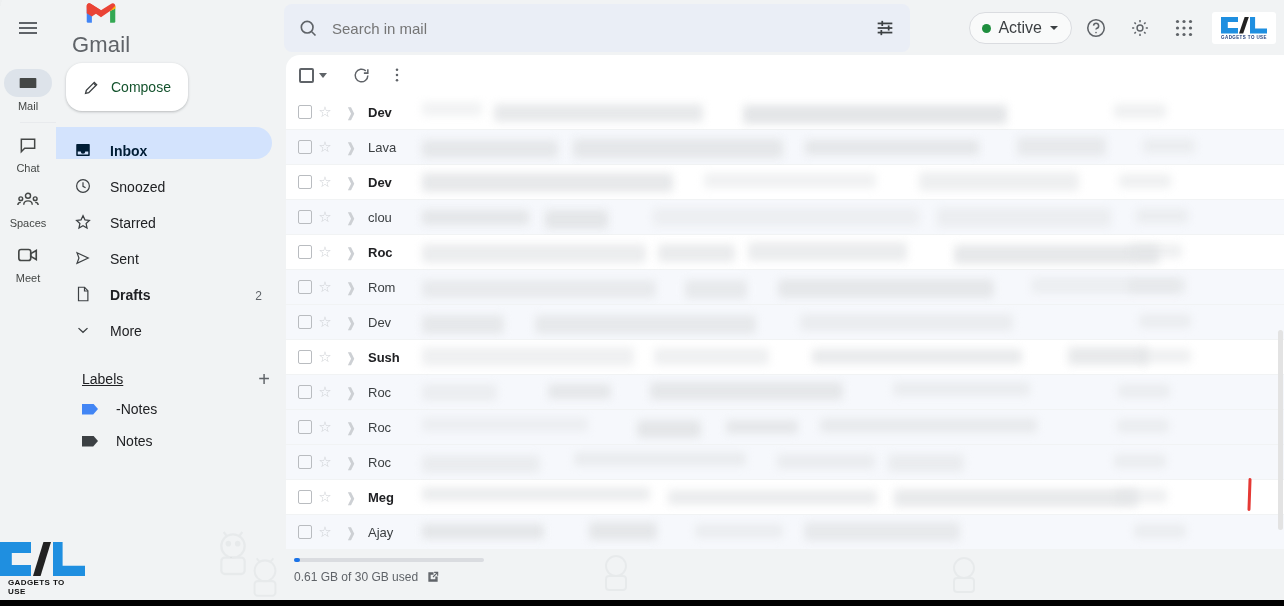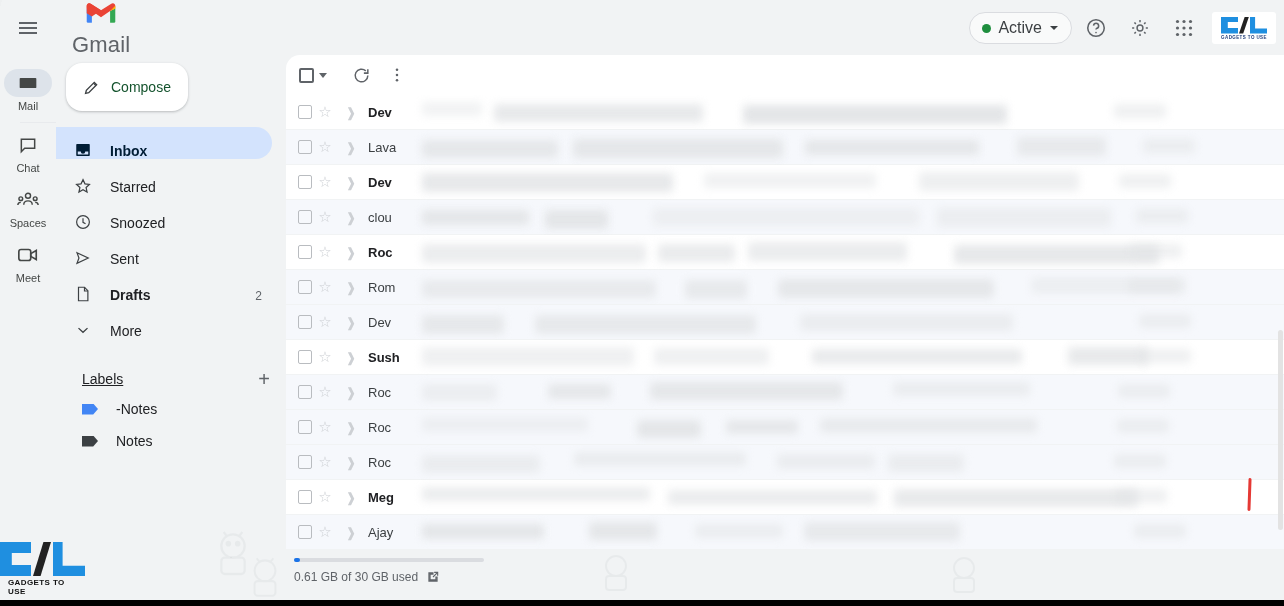--- a/index.html
+++ b/index.html
@@ -283,20 +283,35 @@
         <path d="M4 36V12l22 15L48 12v24a2 2 0 0 1-2 2h-6V20l-14 9.5L12 20v18H6a2 2 0 0 1-2-2z" fill="#fff"></path>
         <path d="M4 36V16l8 4v18H6a2 2 0 0 1-2-2z" fill="#4285f4"></path>
         <path d="M40 38V20l8-4v20a2 2 0 0 1-2 2z" fill="#34a853"></path>
         <path d="M4 16l8 4 14 9.5L40 20l8-4v-4a4 4 0 0 0-6.2-3.3L26 19 10.2 8.7A4 4 0 0 0 4 12z" fill="#ea4335"></path>
         <path d="M4 12a4 4 0 0 1 6.2-3.3L26 19l-14 9.5-8-5z" fill="#ea4335"></path>
         <path d="M48 12v4l-8 4-14 9.5L40 20z" fill="#fbbc04"></path>
       </svg>
       <span class="brand-text">Gmail</span>
     </div>
 
+    <div class="searchwrap">
+      <svg width="20" height="20" viewBox="0 0 24 24" fill="none" stroke="#5f6368" stroke-width="2">
+        <circle cx="11" cy="11" r="7"></circle>
+          <line x1="16.5" y1="16.5" x2="21" y2="21"></line>
+      </svg>
+      <input class="search-input-fake" placeholder="Search in mail" style="">
+      <svg width="22" height="22" viewBox="0 0 24 24" fill="none" stroke="#3c4043" stroke-width="1.9">
+        <line x1="4" y1="7" x2="20" y2="7"></line>
+          <line x1="4" y1="12" x2="20" y2="12"></line>
+          <line x1="4" y1="17" x2="20" y2="17"></line>
+        <line x1="9" y1="4.2" x2="9" y2="9.8"></line>
+          <line x1="16" y1="9.2" x2="16" y2="14.8"></line>
+          <line x1="8" y1="14.2" x2="8" y2="19.8"></line>
+      </svg>
+    </div>
 
     <div class="topright">
       <div class="active-pill">
         <span class="dot-green"></span>
         <span>Active</span>
         <svg width="10" height="10" viewBox="0 0 10 10">
             <path d="M1 3l4 4 4-4z" fill="#3c4043"></path>
           </svg>
       </div>
       <div class="icon-btn">
@@ -391,32 +406,32 @@
       <div class="navrow sel">
         <svg width="18" height="18" viewBox="0 0 24 24" fill="#001d35">
             <path d="M4 4h16a1 1 0 0 1 1 1v14a1 1 0 0 1-1 1H4a1 1 0 0 1-1-1V5a1 1 0 0 1 1-1zm1 10v4h14v-4h-4a3 3 0 0 1-6 0z"></path>
           </svg>
         <span class="n-label">Inbox</span>
         <span class="n-count"></span>
       </div>
 
       <div class="navrow">
         <svg width="18" height="18" viewBox="0 0 24 24" fill="none" stroke="#3c4043" stroke-width="1.6">
-            <path d="M12 3.5l2.6 5.6 6 .7-4.5 4.2 1.3 6-5.4-3-5.4 3 1.3-6L3.4 9.8l6-.7z"></path>
-          </svg>
-        <span class="n-label">Starred</span>
+            <circle cx="12" cy="12" r="8.5"></circle>
+            <path d="M12 7v5.4l3.4 2"></path>
+          </svg>
+        <span class="n-label">Snoozed</span>
         <span class="n-count"></span>
       </div>
 
       <div class="navrow">
         <svg width="18" height="18" viewBox="0 0 24 24" fill="none" stroke="#3c4043" stroke-width="1.6">
-            <circle cx="12" cy="12" r="8.5"></circle>
-            <path d="M12 7v5.4l3.4 2"></path>
-          </svg>
-        <span class="n-label">Snoozed</span>
+            <path d="M12 3.5l2.6 5.6 6 .7-4.5 4.2 1.3 6-5.4-3-5.4 3 1.3-6L3.4 9.8l6-.7z"></path>
+          </svg>
+        <span class="n-label">Starred</span>
         <span class="n-count"></span>
       </div>
 
       <div class="navrow">
         <svg width="18" height="18" viewBox="0 0 24 24" fill="none" stroke="#3c4043" stroke-width="1.6">
             <path d="M4 5l15 7-15 7 2.6-7z"></path>
           </svg>
         <span class="n-label">Sent</span>
         <span class="n-count"></span>
       </div>

